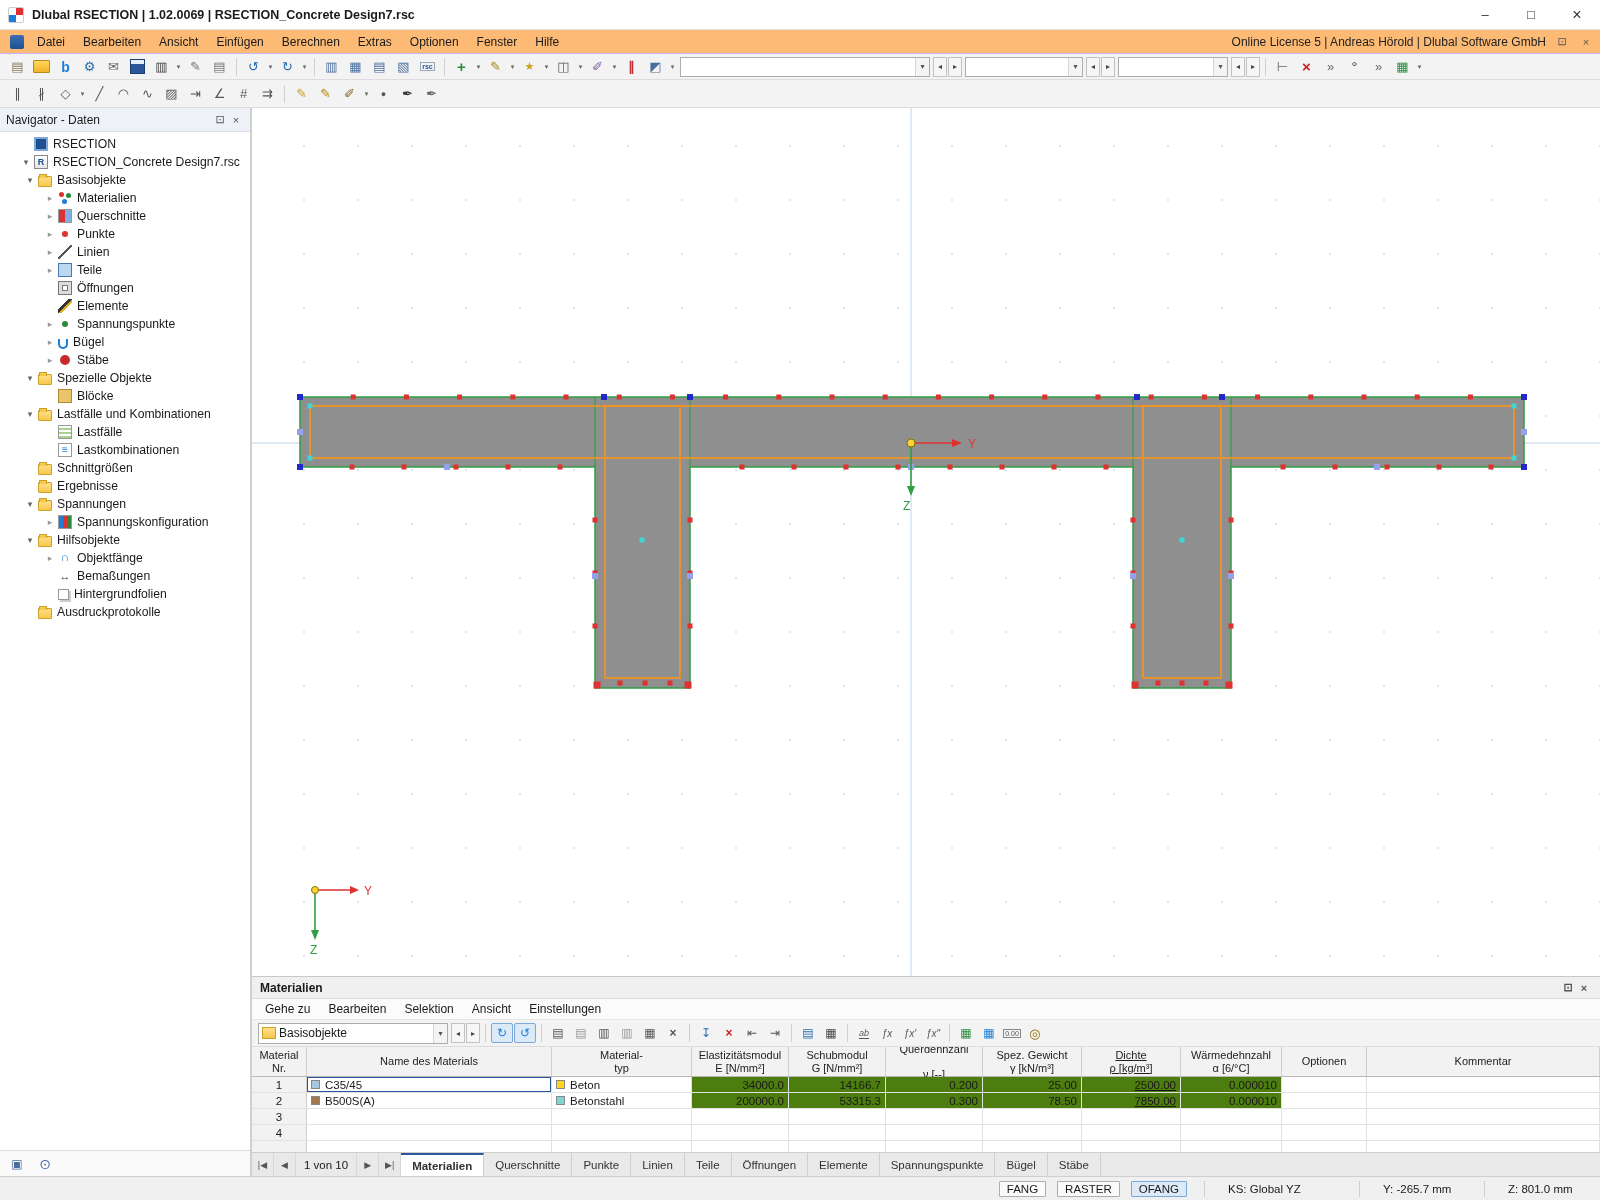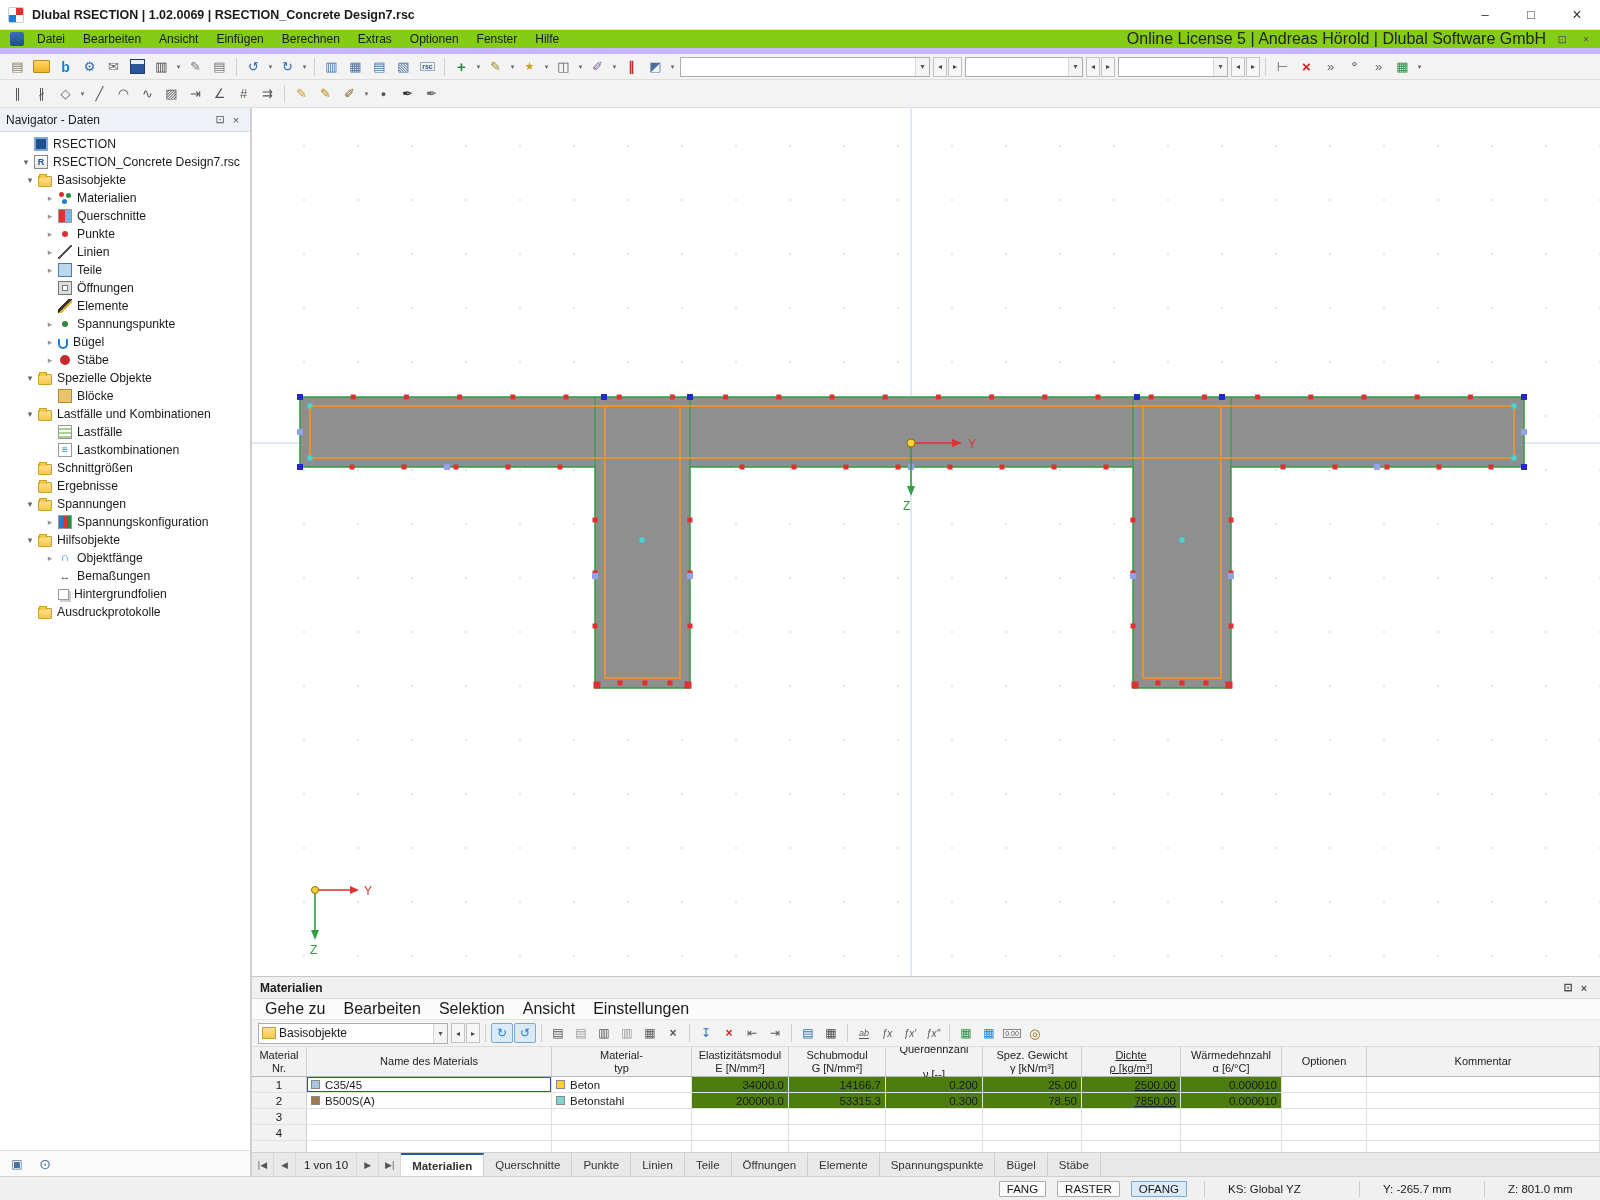--- a/index.html
+++ b/index.html
@@ -8,24 +8,24 @@
 
   
   .titlebar { height:30px; display:flex; align-items:center; background:#fff; border-bottom:1px solid #e4e4e4; padding-left:8px; }
   .applogo { width:16px; height:16px; border-radius:2px; background:conic-gradient(#e03131 0 25%, #fff 25% 50%, #1c7ed6 50% 75%, #fff 75%); border:1px solid #ccc; }
   .title-text { margin-left:8px; font-size:12.5px;font-weight:bold; }
   .win-controls { margin-left:auto; display:flex; height:100%; }
   .win-btn { width:46px; height:100%; display:flex; align-items:center; justify-content:center; font-size:13px; color:#333; }
   .win-btn.min::before{content:"–";} .win-btn.max::before{content:"□";} .win-btn.close::before{content:"×"; font-size:16px;}
 
   
-  .menubar { height:24px; display:flex; align-items:center; background:#84cc16; border-bottom:6px solid #c4b5fd; padding:0 6px; }
+  .menubar { height:24px; display:flex; align-items:center; background:#fdba74; border-bottom:1px solid #c4b5fd; padding:0 6px; }
   .menu-appicon { width:14px; height:14px; background:linear-gradient(#3b6fb5,#1d4f91); border-radius:2px; margin:0 4px; }
   .menu-item { padding:2px 9px; cursor:default; }
-  .menu-right { margin-left:auto; display:flex; align-items:center; gap:8px; color:#222; font-size:16px; }
+  .menu-right { margin-left:auto; display:flex; align-items:center; gap:8px; color:#222; font-size:12px; }
   .mini-ic { width:16px; height:14px; display:flex; align-items:center; justify-content:center; color:#555; font-size:11px; }
   .mini-ic.float::before{content:"⊡";} .mini-ic.closex::before{content:"×";}
 
   
   .toolbar { display:flex; align-items:center; background:#f3f3f3; border-bottom:1px solid #dcdcdc; padding:0 6px; gap:1px; }
   .tb1 { height:26px; } .tb2 { height:28px; }
   .tb { width:23px; height:21px; display:flex; align-items:center; justify-content:center; border:1px solid transparent; border-radius:2px; font-size:13px; color:#555; position:relative; }
   .drop { width:9px; height:21px; display:flex; align-items:center; justify-content:center; font-size:7px; color:#666; }
   .drop::before{content:"▾";}
   .tb-sep { width:1px; height:18px; background:#d0d0d0; margin:0 4px; }
@@ -120,21 +120,21 @@
   .canvas { position:relative; height:868px; background:#fff;
     background-image:radial-gradient(circle, #dde5ee 1px, transparent 1.3px);
     background-size:54px 54px; background-position:25px 11px; }
   .canvas svg { position:absolute; inset:0; }
 
   
   .matpanel { height:176px; border-top:1px solid #c8c8c8; display:flex; flex-direction:column; background:#fff; }
   .mat-header { height:22px; background:#f0f0f0; border-bottom:1px solid #dcdcdc; display:flex; align-items:center; padding:0 8px; font-weight:bold; font-size:12px; }
   .mat-header .sp { flex:1; }
   .mat-menu { height:21px; display:flex; align-items:center; background:#fbfbfb; border-bottom:1px solid #e6e6e6; padding-left:4px; }
-  .mat-menu .menu-item { font-size:16px; }
+  .mat-menu .menu-item { font-size:12px; }
   .mat-toolbar { height:27px; display:flex; align-items:center; background:#f3f3f3; border-bottom:1px solid #dcdcdc; padding:0 4px; gap:1px; }
   .mcombo { width:190px; height:21px; }
   .mcombo .gic { width:14px; height:12px; margin:0 3px; background:linear-gradient(#ffe08a,#f5c84c); border:1px solid #c9a227; }
   .mcombo .clabel { font-size:12px; }
   .mtb { width:22px; height:20px; display:flex; align-items:center; justify-content:center; border:1px solid transparent; border-radius:2px; color:#555; font-size:12px; }
   .mtb.act { border-color:#7aa8d8; background:#dce9f7; }
   .m-sync::before{content:"↻"; color:#1c7ed6;} .m-sync2::before{content:"↺"; color:#1c7ed6;}
   .m-colins::before{content:"▤";} .m-coldel::before{content:"▤"; color:#999;}
   .m-rowins::before{content:"▥";} .m-rowdel::before{content:"▥"; color:#999;}
   .m-cells::before{content:"▦";} .m-clear::before{content:"×"; font-weight:bold;}

